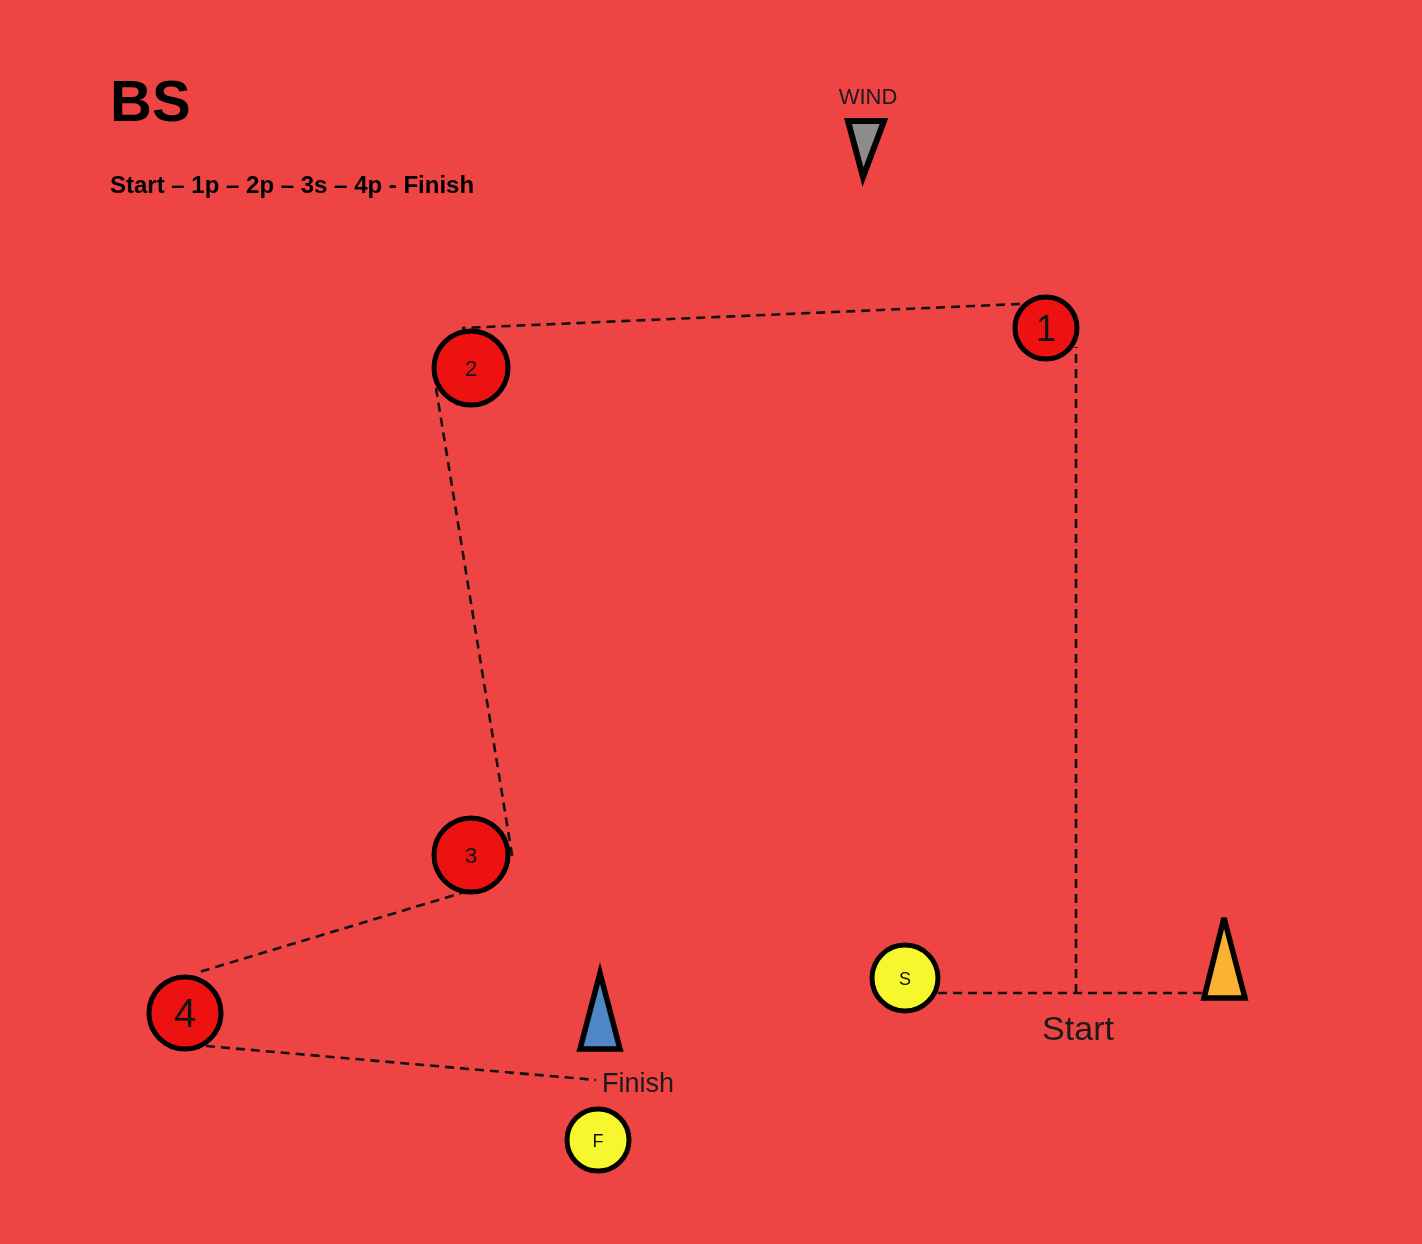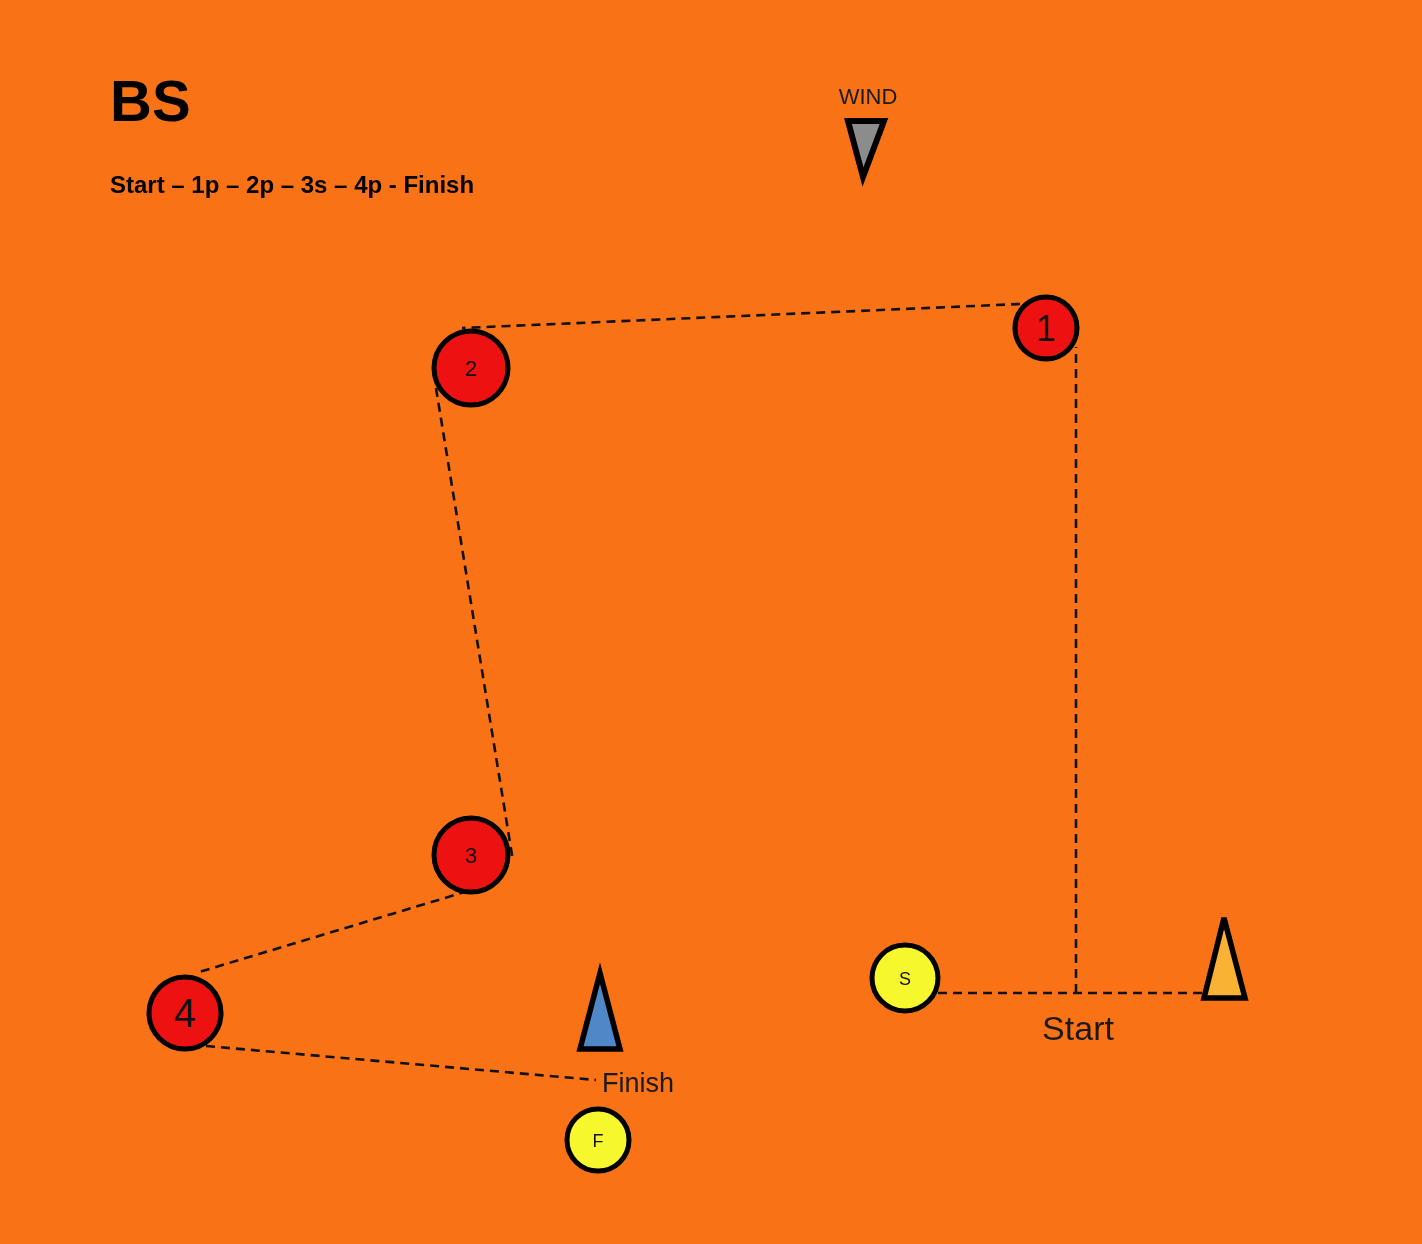--- a/index.html
+++ b/index.html
@@ -5,21 +5,21 @@
   html, body {
     margin: 0;
     padding: 0;
     background: #ffffff;
     font-family: "Liberation Sans", sans-serif;
   }
   .canvas {
     position: relative;
     width: 1422px;
     height: 1244px;
-    background: #f97316;
+    background: #ef4444;
     overflow: hidden;
   }
   svg { display: block; }
   .title-text {
     font-family: "Liberation Sans", sans-serif;
     font-size: 58px;
     font-weight: bold;
     fill: #000000;
   }
   .sequence-text {

